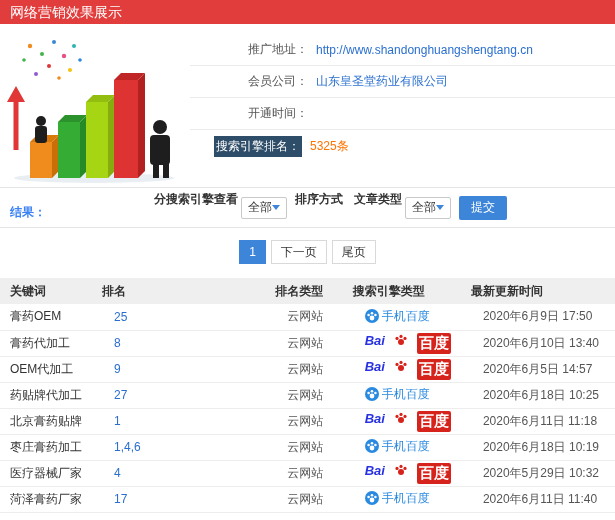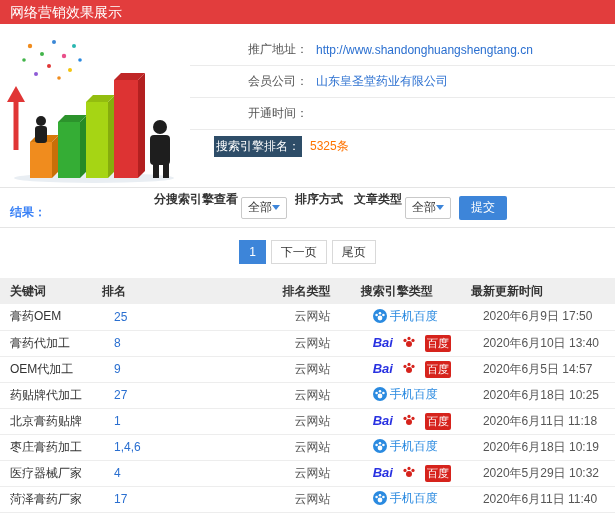--- a/index.html
+++ b/index.html
@@ -67,21 +67,21 @@
   .col-ranktype { width:84px; color:#555; }
   .col-engine { width:73px; }
   .col-updated { color:#555; }
   .rank-link { color:var(--link,#2a6fd0); text-decoration:none; cursor:pointer; }
   
   .mobile-logo { display:inline-flex; align-items:center; gap:3px; }
   .mobile-label { color:var(--mobile-blue,#2a8ae0); }
   .baidu-logo { display:inline-flex; align-items:flex-start; gap:9px; }
   .baidu-logo .bai { color:#2932e1; font-weight:bold; font-style:italic; font-size:13px; }
   .baidu-logo .du {
-    background:var(--baidu-red,#d6231c); color:#fff; font-weight:normal; font-size:11px;
+    background:var(--baidu-red,#d6231c); color:#fff; font-weight:bold; font-size:15px;
     padding:1px 2px; border-radius:2px;
   }
 </style>
 </head>
 <body>
 
 <div class="topbar">
   <span>网络营销效果展示</span>
 </div>
 

